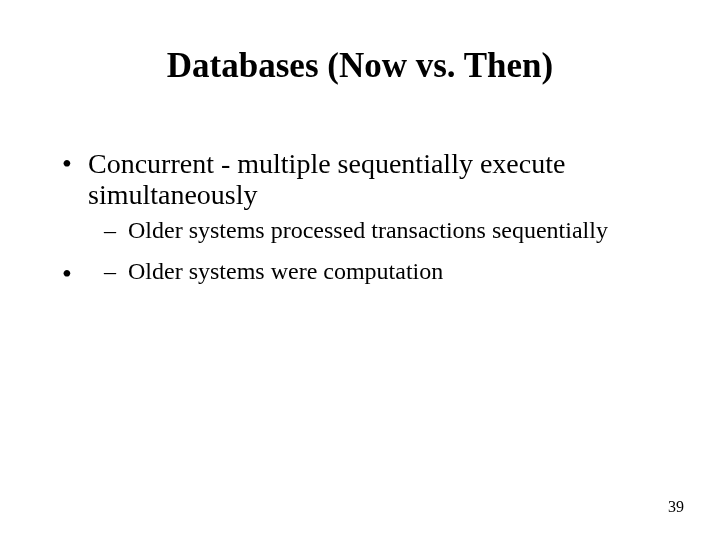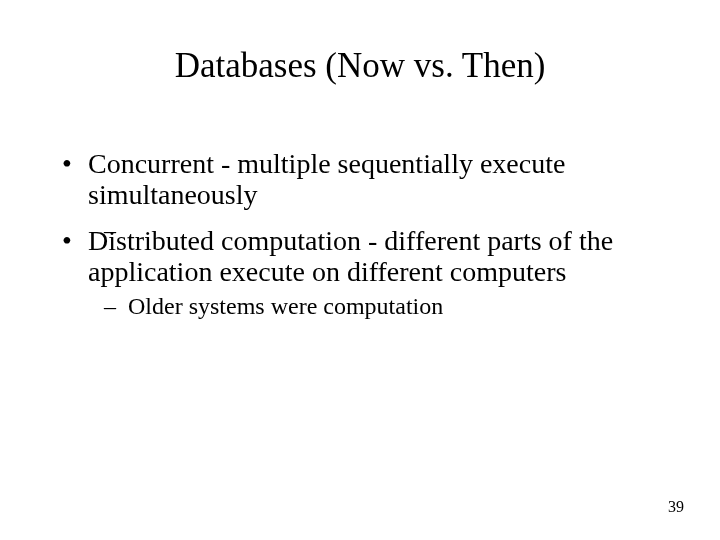--- a/index.html
+++ b/index.html
@@ -17,21 +17,21 @@
     height: 540px;
     box-sizing: border-box;
   }
   .title {
     position: absolute;
     top: 46px;
     left: 0;
     width: 720px;
     text-align: center;
     font-size: 35px;
-    font-weight: normal;
+    font-weight: bold;
   }
   .body {
     position: absolute;
     top: 148px;
     left: 60px;
     width: 610px;
     font-size: 28px;
     line-height: 1.12;
   }
   .l1 {
@@ -73,25 +73,25 @@
   <div class="title">Databases (Now vs. Then)</div>
 
   <div class="body">
 
     <div class="l1">
       <span class="bullet">•</span>
       <span>Concurrent - multiple sequentially execute simultaneously</span>
     </div>
     <div class="l2">
       <span class="dash">–</span>
+      <span>Older systems processed transactions sequentially</span>
     </div>
 
     <div class="l1">
       <span class="bullet">•</span>
-      <span>Distributed computation - different parts of the application execute on different computers</span>
     </div>
     <div class="l2">
       <span class="dash">–</span>
       <span>Older systems were computation</span>
     </div>
 
   </div>
 
   <div class="pagenum">39</div>
 

